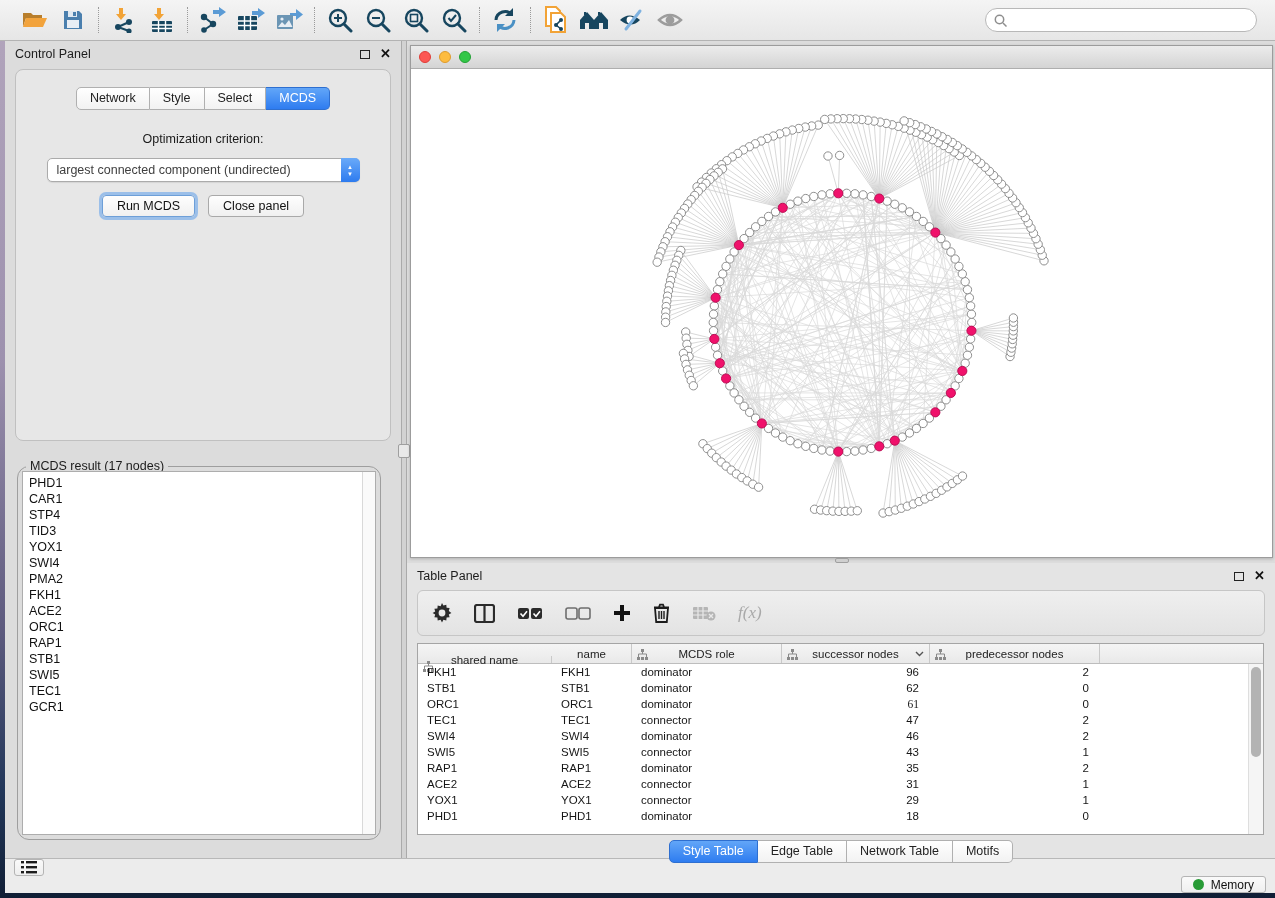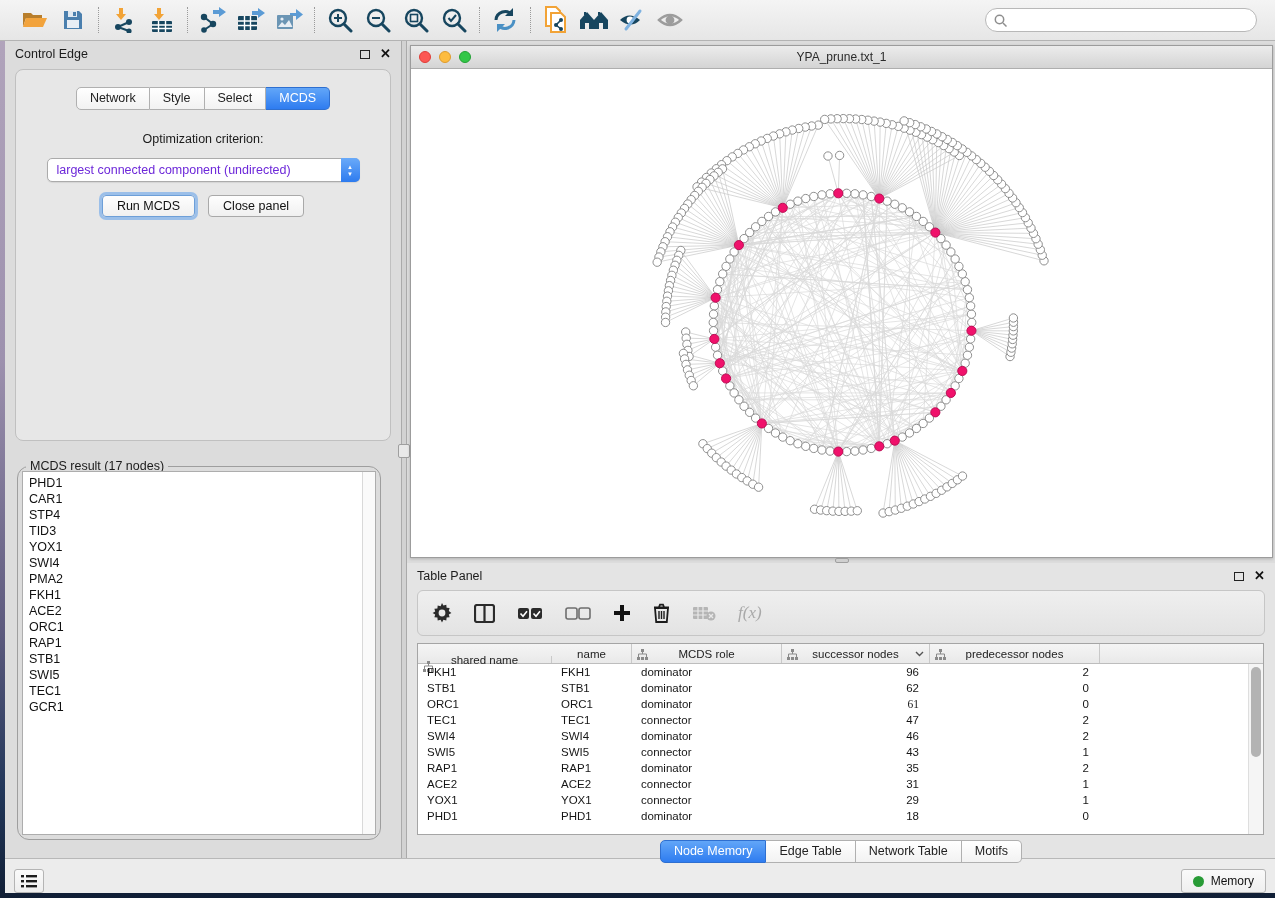--- a/index.html
+++ b/index.html
@@ -50,21 +50,21 @@
 
   .sub-panel {
     position:absolute; left:10px; right:10px; top:28px; height:372px;
     background:#e7e7e7; border:1px solid #c0c0c0; border-radius:8px; z-index:1; padding-top:62px;
   }
   .opt-label { text-align:center; font-size:12.5px; color:#1b1b1b; margin-bottom:12px; }
   .dropdown {
     margin:0 auto; width:313px; height:24px; background:#fff; border:1px solid #ababab; border-radius:5px;
     display:flex; align-items:center; cursor:pointer; box-shadow:0 1px 1px rgba(0,0,0,.08);
   }
-  .dropdown .dd-text { flex:1; font-size:12.5px; padding-left:9px; color:#6d28d9; white-space:nowrap; overflow:hidden; }
+  .dropdown .dd-text { flex:1; font-size:12.5px; padding-left:9px; color:#404040; white-space:nowrap; overflow:hidden; }
   .dd-stepper {
     width:19px; height:24px; margin:-1px -1px -1px 0; border-radius:0 5px 5px 0;
     background:linear-gradient(180deg,#6aaaf9,#2d7bef); display:flex; flex-direction:column;
     align-items:center; justify-content:center; color:#fff; font-size:6px; line-height:6px; gap:1px;
   }
   .btn-row { display:flex; justify-content:center; gap:13px; margin-top:13px; }
   .push-btn {
     font-size:12.5px; color:#111; background:linear-gradient(180deg,#fefefe,#f0f0f0);
     border:1px solid #a9a9a9; border-radius:4px; padding:3px 14px 4px; height:22px; cursor:pointer;
   }
@@ -138,21 +138,21 @@
   .td.left { padding-left:9px; text-align:left; }
   .td.right { padding-right:11px; text-align:right; }
   .tscroll { position:absolute; top:20px; right:0; width:15px; bottom:0; background:#f5f5f5; border-left:1px solid #dedede; }
   .tthumb { position:absolute; left:2px; right:2px; top:3px; height:90px; background:#b3b3b3; border-radius:5px; }
 
   .tp-tabs { position:absolute; left:0; right:0; top:277px; display:flex; justify-content:center; }
 
   
   .status-bar {
     position:absolute; left:5px; right:0; bottom:0; height:35px; background:#ececec; border-top:1px solid #b8b8b8;
-    display:flex; align-items:flex-end; padding:0 9px;
+    display:flex; align-items:flex-start; padding:0 9px;flex-direction:column;
   }
   .sq-btn {
     width:30px; height:24px; background:linear-gradient(180deg,#fafafa,#eee); border:1px solid #b4b4b4;
     border-radius:3px; display:flex; align-items:center; justify-content:center; cursor:pointer;
   }
   .memory-btn {
     margin-left:auto; height:24px; background:linear-gradient(180deg,#fafafa,#efefef); border:1px solid #b4b4b4;
     border-radius:3px; display:flex; align-items:center; gap:7px; padding:0 11px; cursor:pointer;
     font-size:12px; color:#111;
   }
@@ -314,21 +314,21 @@
           <path d="M9 9 L12.5 12.5" stroke="#8e8e8e" stroke-width="1.5"></path>
         </svg>
       <input type="text" placeholder="" style="">
     </div>
   </div>
 
   <div class="content">
 
     <div class="control-panel">
       <div class="panel-titlebar">
-        <span class="panel-title">Control Edge</span>
+        <span class="panel-title">Control Panel</span>
         <span class="panel-btns">
           <span class="float-btn"></span>
           <span class="close-btn">✕</span>
         </span>
       </div>
       <div class="sub-panel">
         <div class="opt-label">Optimization criterion:</div>
         <div class="dropdown">
           <span class="dd-text">largest connected component (undirected)</span>
           <span class="dd-stepper">
@@ -373,21 +373,20 @@
     </div>
 
     <div class="v-divider">
         <div class="v-grip"></div>
       </div>
 
     <div class="right-col">
 
       <div class="network-window">
         <div class="net-titlebar">
-          <span class="net-title">YPA_prune.txt_1</span>
           <span class="lights">
             <span class="light red"></span>
             <span class="light yellow"></span>
             <span class="light green"></span>
           </span>
         </div>
         <div class="net-canvas">
           <svg id="netsvg" viewBox="0 0 866 489" preserveAspectRatio="xMidYMid meet">
               <g stroke="#9b9b9b" stroke-width="0.7" opacity="0.38">
                 <line x1="373.9" y1="138.7" x2="486.6" y2="135.1"></line>
@@ -1334,21 +1333,21 @@
                 <div class="td right" style="width: 148px;">18</div>
                 <div class="td right" style="width: 170px;">0</div>
               </div>
             </div>
           <div class="tscroll">
               <div class="tthumb"></div>
             </div>
         </div>
 
         <div class="tp-tabs seg-tabs" style="margin-top:0">
-            <span class="seg active">Node Memory</span>
+            <span class="seg active">Style Table</span>
             <span class="seg">Edge Table</span>
             <span class="seg">Network Table</span>
             <span class="seg">Motifs</span>
           </div>
       </div>
     </div>
   </div>
 
   <div class="status-bar">
     <span class="sq-btn">

